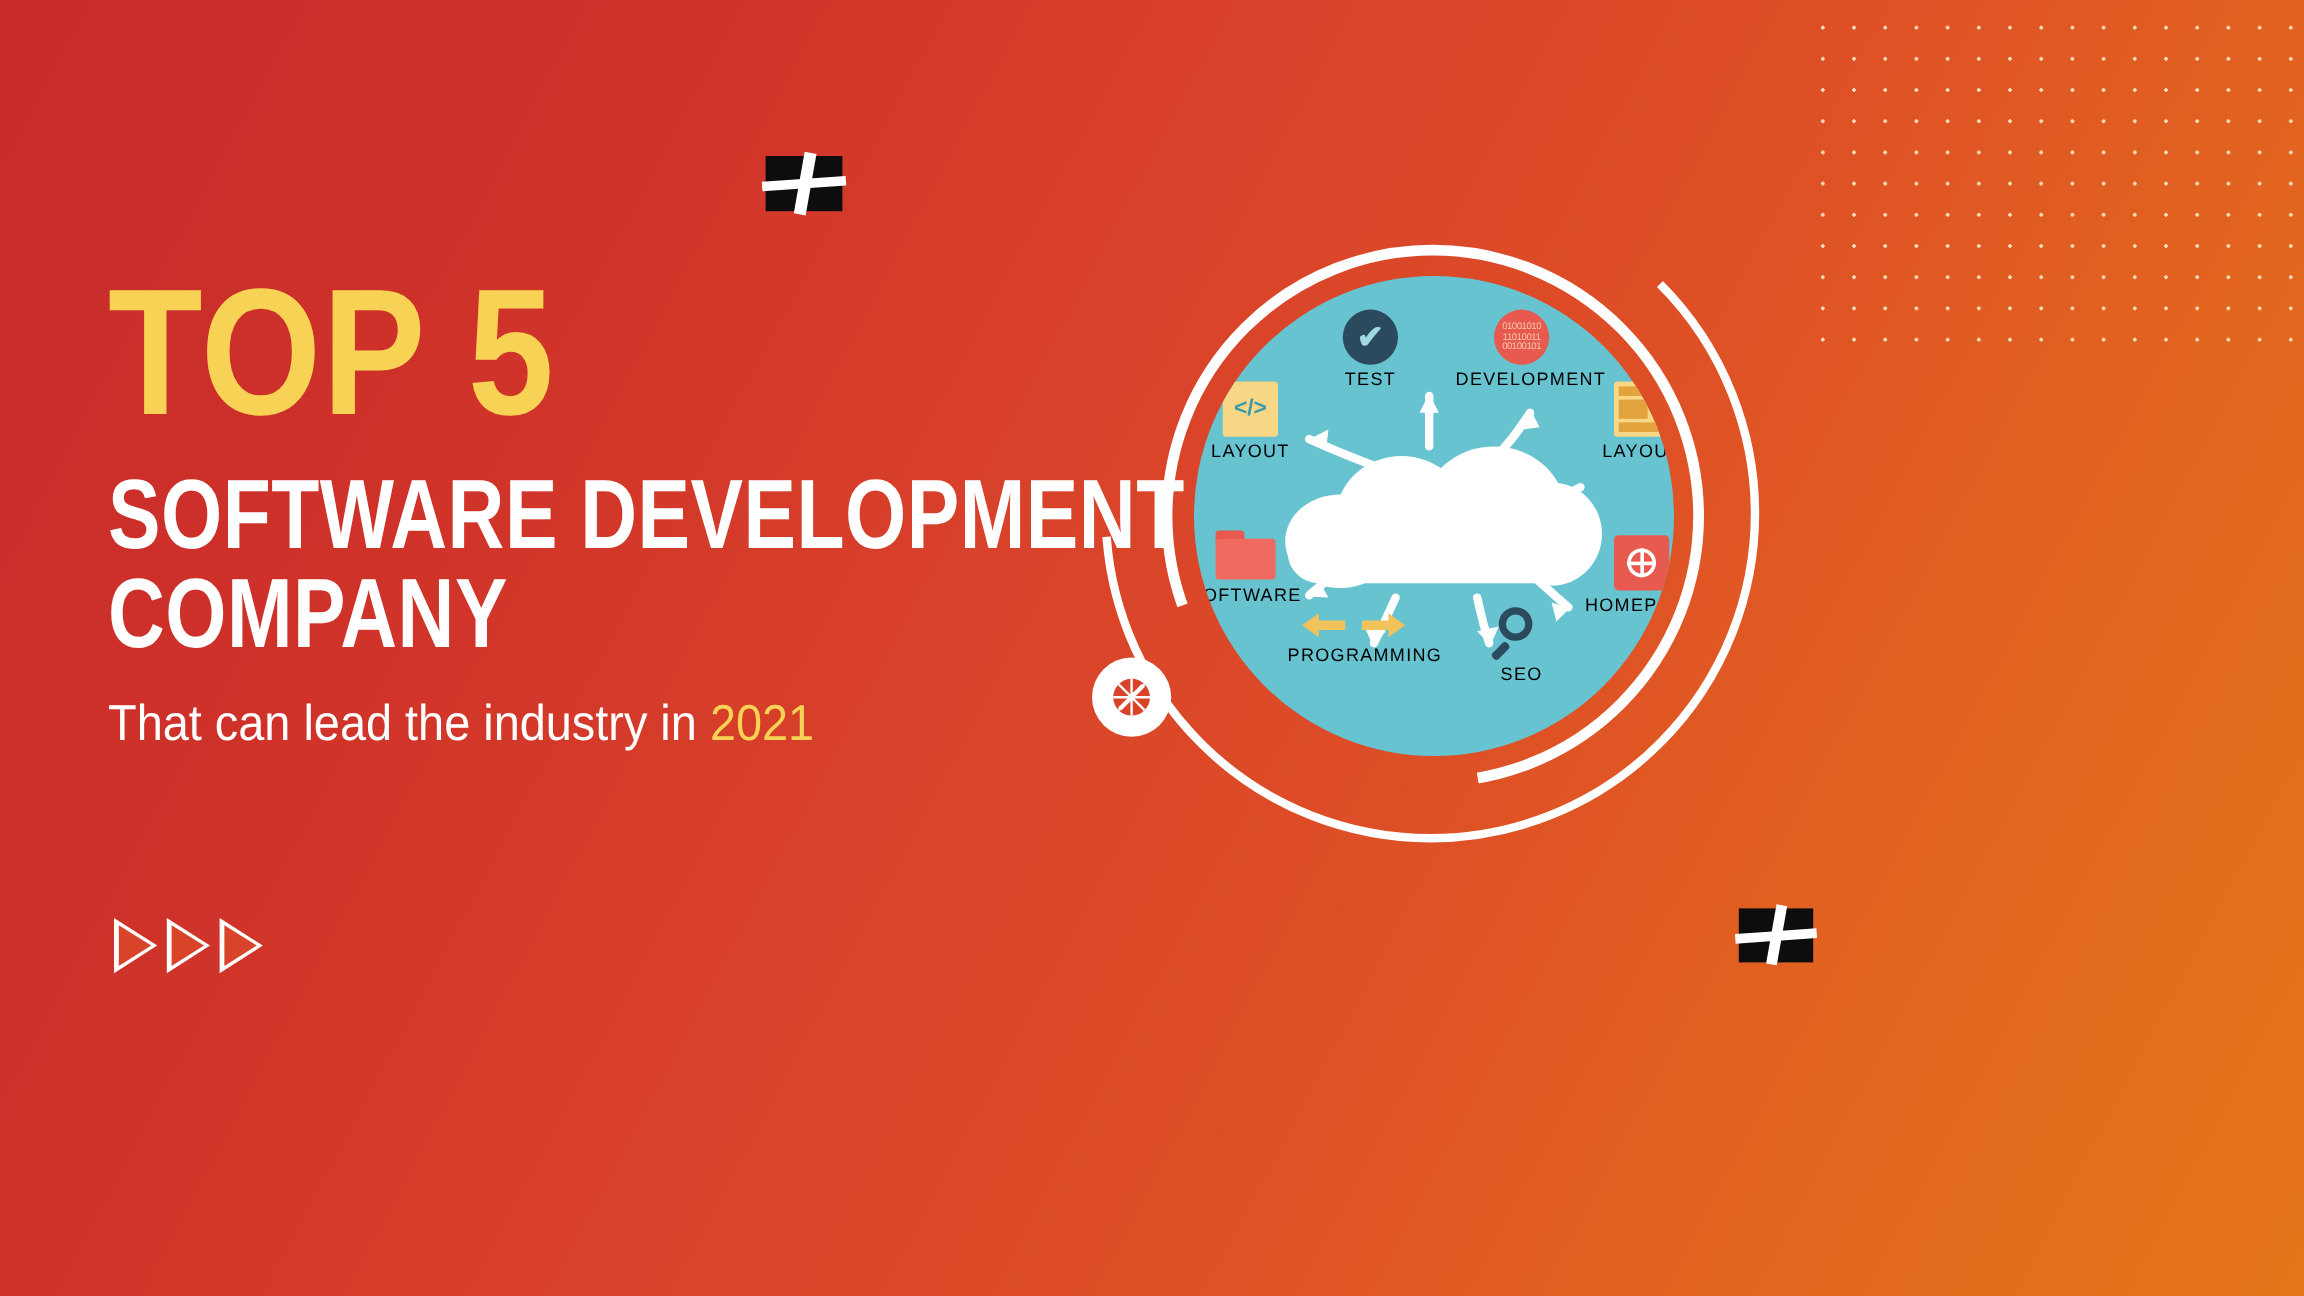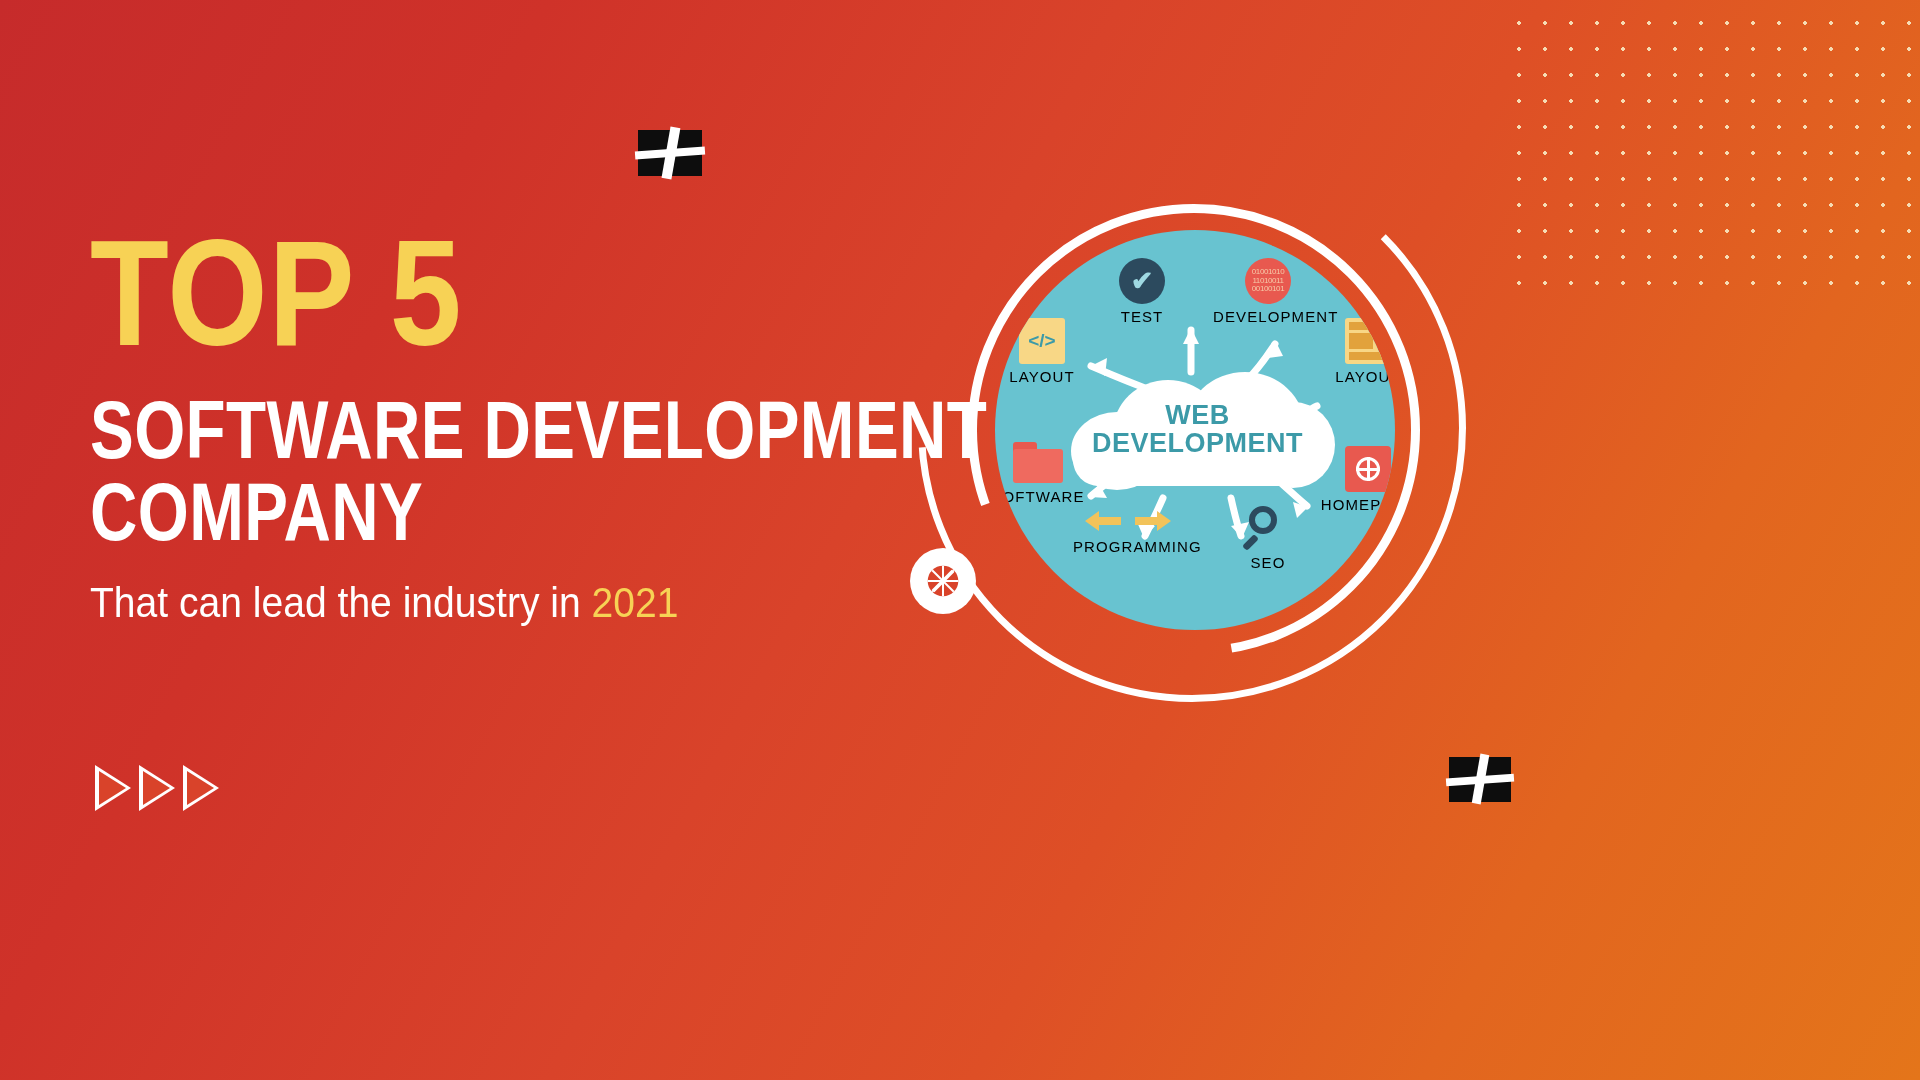--- a/index.html
+++ b/index.html
@@ -221,24 +221,20 @@
         <polygon points="95,267 104,254 112,268"></polygon>
       </g>
     </svg>
 
     <div class="cloud">
       <span class="puff p1"></span>
       <span class="puff p2"></span>
       <span class="puff p3"></span>
       <span class="puff p4"></span>
       <span class="base"></span>
-      <div class="label">
-        <span>WEB</span><br>
-        <span>DEVELOPMENT</span>
-      </div>
     </div>
 
     <div class="node" id="node-coding">
       <div class="ico coding">&lt;/&gt;</div>
       <div class="lbl">LAYOUT</div>
     </div>
 
     <div class="node" id="node-test">
       <div class="ico test">✔</div>
       <div class="lbl">TEST</div>

